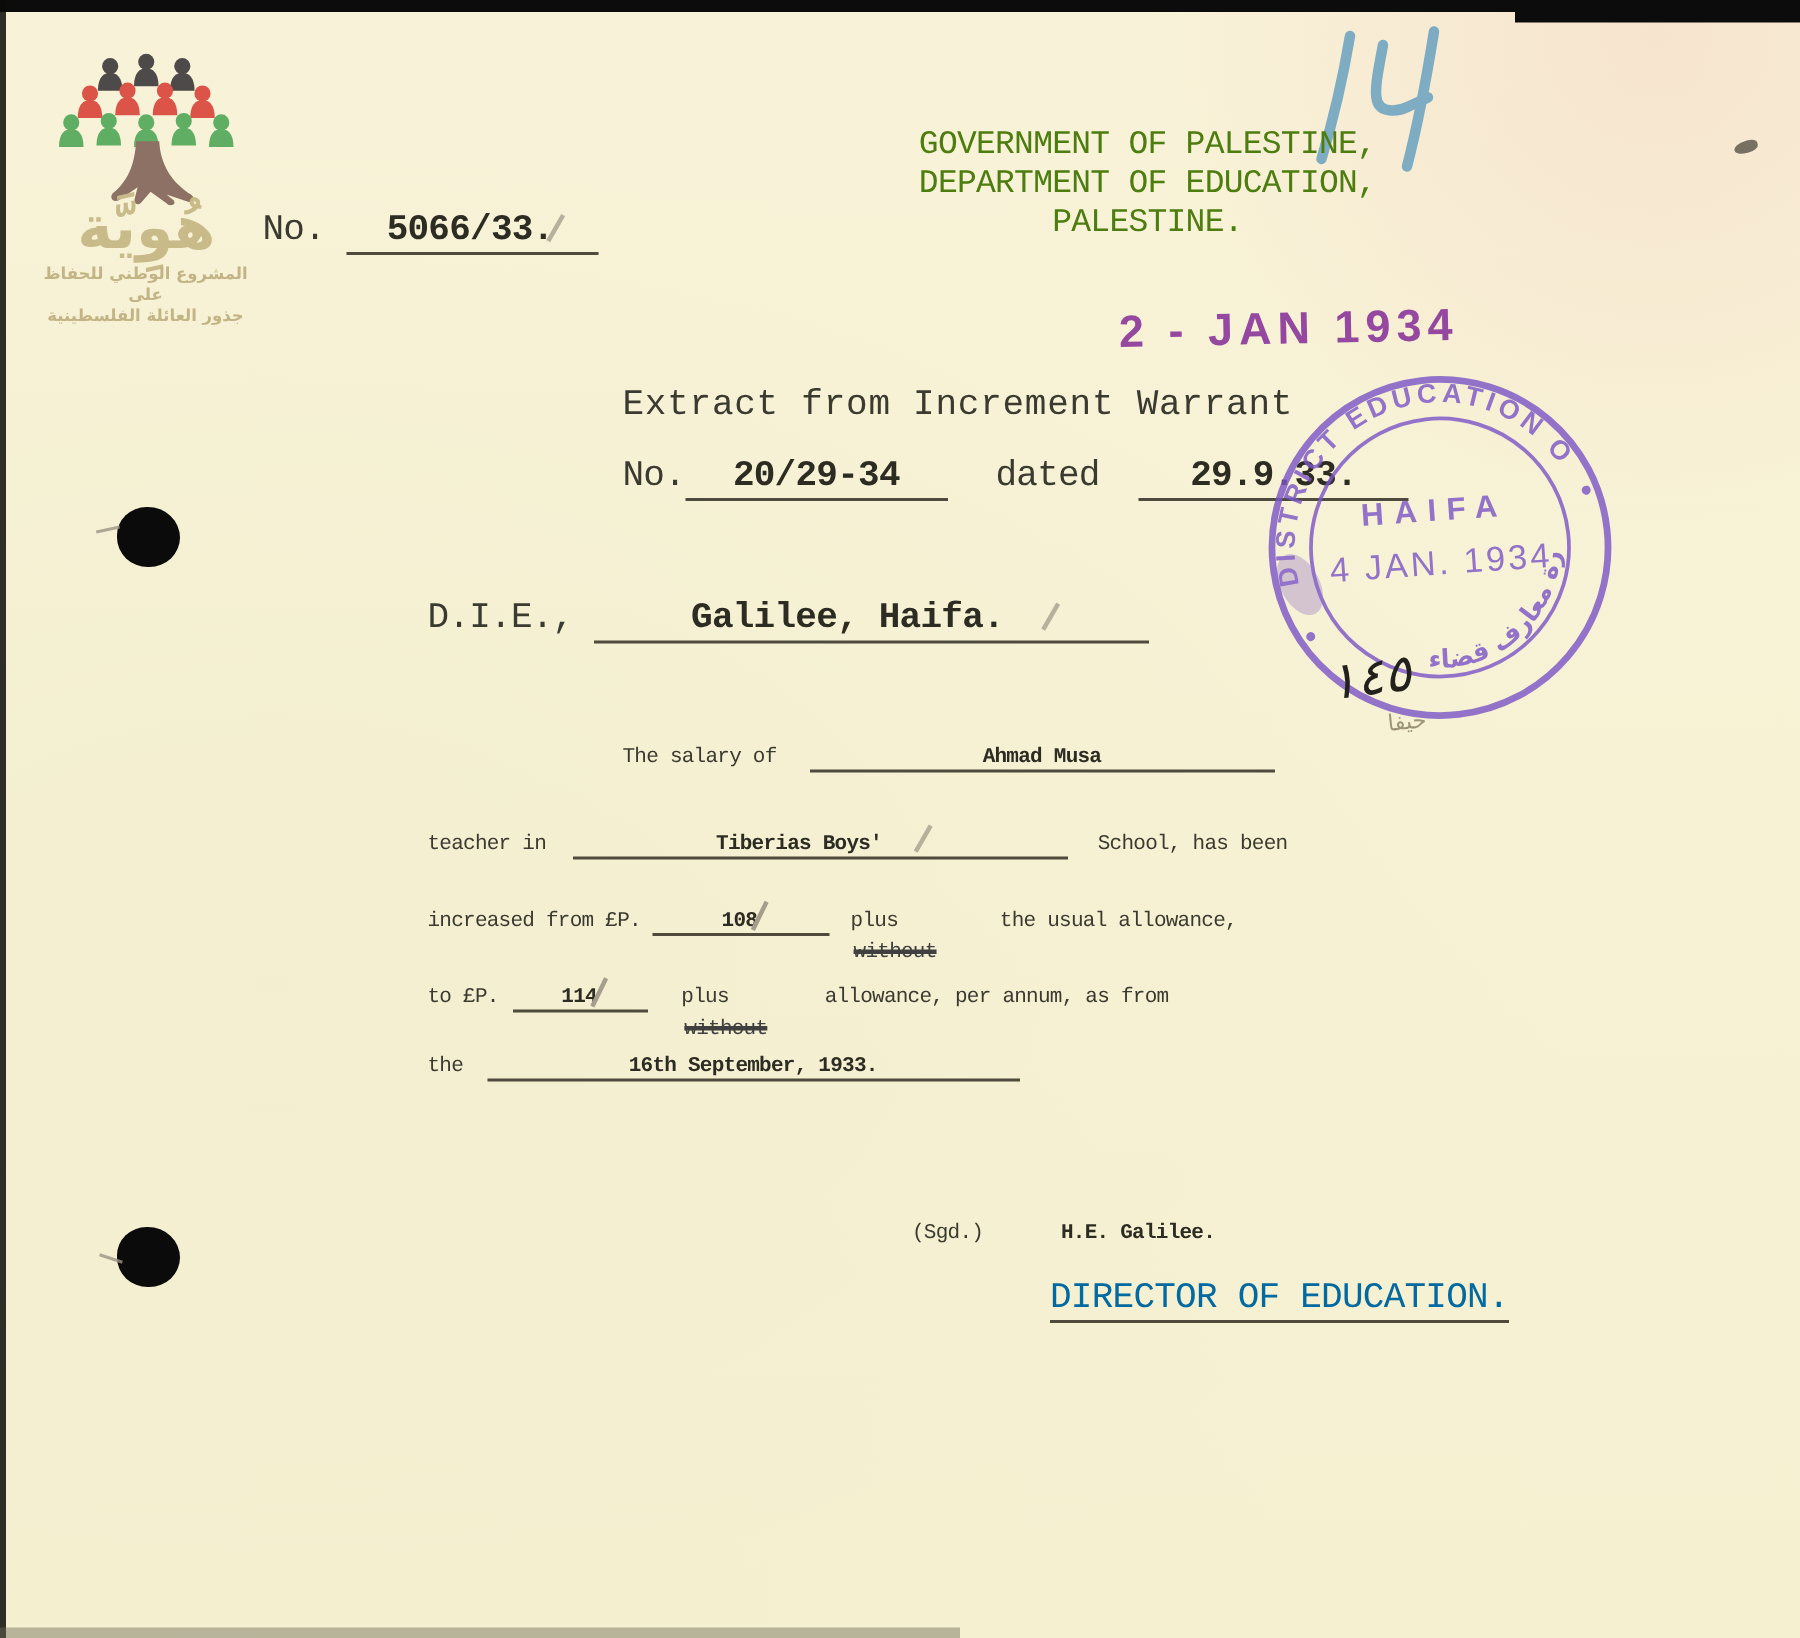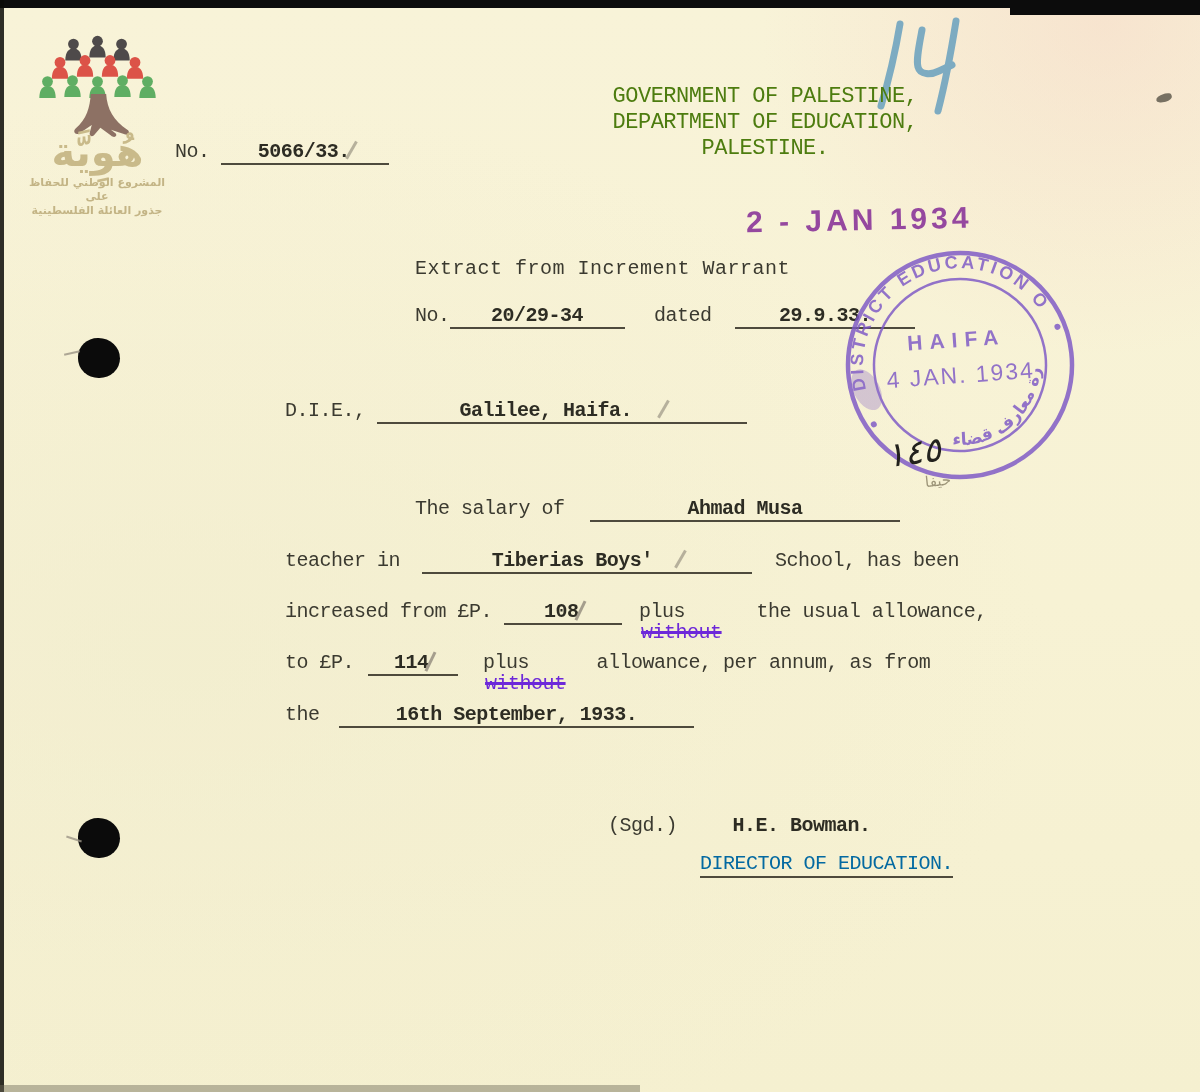--- a/index.html
+++ b/index.html
@@ -20,31 +20,31 @@
           border-radius:60% 40% 50% 50%;opacity:.75;transform:rotate(-15deg);}
   
   .hole{position:absolute;width:42px;height:40px;background:#0b0b0b;border-radius:48% 52% 50% 50%;}
   .hole1{left:78px;top:338px;}
   .hole2{left:78px;top:818px;}
   .hole-tail{position:absolute;width:16px;height:2px;background:#9b9484;opacity:.8;}
   .tail1{left:64px;top:352px;transform:rotate(-12deg);}
   .tail2{left:66px;top:838px;transform:rotate(18deg);}
 
   
-  .tw{position:absolute;color:#3b3a30;font-size:20px;letter-spacing:-0.5px;white-space:nowrap;}
-  .tw-big{font-size:20px;}
+  .tw{position:absolute;color:#3b3a30;font-size:14px;letter-spacing:-0.5px;white-space:nowrap;}
+  .tw-big{font-size:24px;}
   .fill{font-weight:bold;color:#2d2c23;}
   .blank{display:inline-block;border-bottom:2.5px solid rgba(48,45,34,.85);
          text-align:center;line-height:1.15;}
   .underl{border-bottom:2.5px solid rgba(48,45,34,.85);padding-bottom:1px;}
   .slash{display:inline-block;width:2.5px;height:21px;background:#a59e8d;
          transform:rotate(26deg);vertical-align:-4px;}
   .choice{display:inline-block;position:relative;vertical-align:baseline;}
   .choice .without{position:absolute;left:2px;top:21px;text-decoration:line-through;
-                   text-decoration-thickness:2.5px;color:#6d28d9;}
+                   text-decoration-thickness:2.5px;color:#404040;}
   .letterhead{position:absolute;left:575px;top:84px;width:380px;text-align:center;
               color:#4d7c0f;font-size:22px;letter-spacing:-0.5px;line-height:26px;}
   
   .datestamp{position:absolute;left:746px;top:203px;font-family:"Liberation Sans",sans-serif;
              font-weight:bold;font-size:30px;letter-spacing:4px;color:#8d3a9b;
              transform:rotate(-1.2deg);opacity:.92;white-space:nowrap;}
   
   .pagenum-svg{position:absolute;left:866px;top:16px;}
   
   .logo-tree{position:absolute;left:35px;top:32px;}
@@ -206,17 +206,17 @@
   <span style="margin-left:56px;">allowance, per annum, as from</span>
 </div>
 
 <div class="tw" style="left:285px;top:703px;">
   <span>the</span>
   <span class="blank fill" style="min-width:355px;margin-left:8px;"><span>16th September, 1933.</span></span>
 </div>
 
 <div class="tw" style="left:608px;top:814px;">
   <span>(Sgd.)</span>
-  <span class="fill" style="margin-left:44px;">H.E. Bowman.</span>
+  <span class="fill" style="margin-left:44px;">H.E. Galilee.</span>
 </div>
 <div class="tw tw-big sig-line" style="left:700px;top:852px;">
   <span class="underl">DIRECTOR OF EDUCATION.</span>
 </div>
 
 </body></html>

